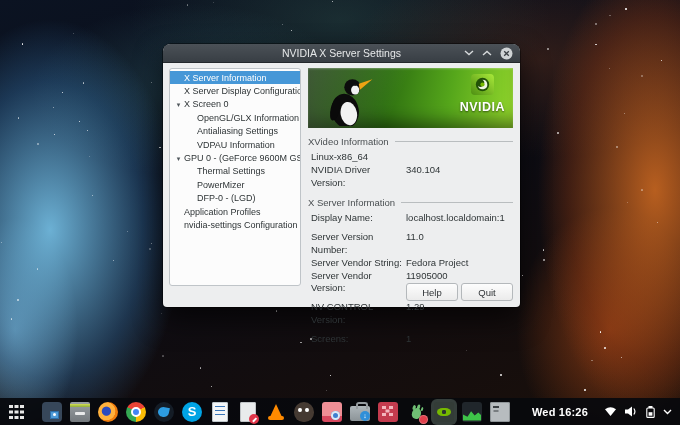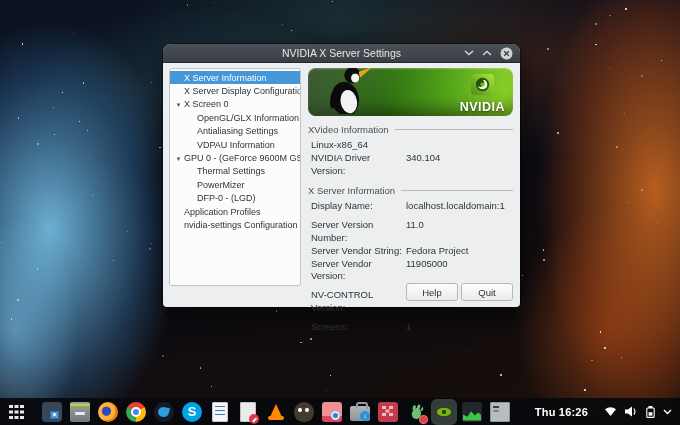--- a/index.html
+++ b/index.html
@@ -30,21 +30,21 @@
 
   .sidebar { position:absolute; left:6px; top:24px; width:132px; height:218px;
     background:#fcfcfc; border:1px solid #bfc4c8; border-radius:3px; overflow:hidden; padding-top:2px; }
   .side-item { height:13.4px; display:flex; align-items:center; font-size:9px; color:#2e3436; white-space:nowrap; }
   .side-item.selected { background:#4697d7; color:#fff; }
   .side-item .sp { flex:none; }
   .side-item .exp { flex:none; width:11px; text-align:center; font-size:7px; color:#50575c; line-height:13px; }
   .side-item.selected .exp { color:#fff; }
 
   .content { position:absolute; left:145px; top:24px; right:7px; bottom:6px; }
-  .banner { height:48px; border-radius:8px; position:relative; overflow:hidden;
+  .banner { height:60px; border-radius:0; position:relative; overflow:hidden;
     background:linear-gradient(100deg, #16380b 0%, #2e7011 38%, #55a61b 68%, #93d72c 100%);
     box-shadow: inset 0 -16px 18px -10px rgba(0,0,0,0.5), inset 0 1px 2px rgba(255,255,255,0.3); }
   .banner .gloss { position:absolute; inset:0; background:linear-gradient(115deg, rgba(255,255,255,0.18), transparent 45%); }
   .penguin { position:absolute; left:10px; bottom:-2px; }
   .nv-logo { position:absolute; right:8px; top:6px; text-align:center; }
   .nv-text { color:#fff; font-weight:bold; font-size:12.5px; letter-spacing:0.5px;
     text-shadow:0 1px 2px rgba(0,0,0,0.55); margin-top:1px; }
 
   .sec-head { display:flex; align-items:center; gap:6px; margin-top:8px; margin-bottom:4px; }
   .sec-title { font-size:9.5px; color:#4a4f52; white-space:nowrap; }
@@ -421,21 +421,21 @@
         <div class="tb-icon i-briefcase"></div>
         <div class="tb-icon i-package"></div>
         <div class="tb-icon i-foot">
           <span class="badge"></span>
         </div>
         <div class="tb-icon i-nvidia"></div>
         <div class="tb-icon i-sysmon"></div>
         <div class="tb-icon i-terminal"></div>
       </div>
     <div class="tray">
-      <span class="clock">Thu 16:26</span>
+      <span class="clock">Wed 16:26</span>
       <span class="tray-ic">
         <svg width="13" height="11">
             <path d="M6.5 10 L1 3.2 A9.5 9.5 0 0 1 12 3.2 Z" fill="#fff"></path>
           </svg>
       </span>
       <span class="tray-ic">
         <svg width="13" height="11">
             <polygon points="0,3.5 3,3.5 7,0.5 7,10.5 3,7.5 0,7.5" fill="#fff"></polygon>
             <path d="M8.8 2.5 A5 5 0 0 1 8.8 8.5" stroke="#fff" stroke-width="1.2" fill="none"></path>
           </svg>

